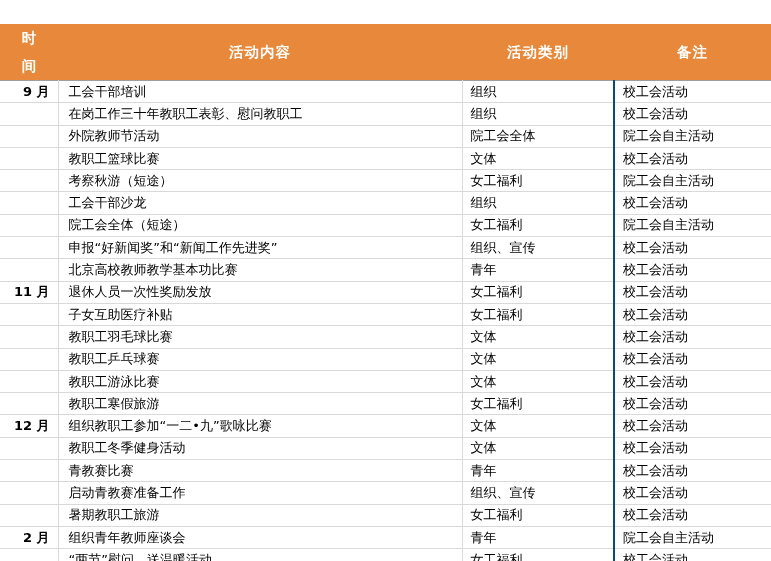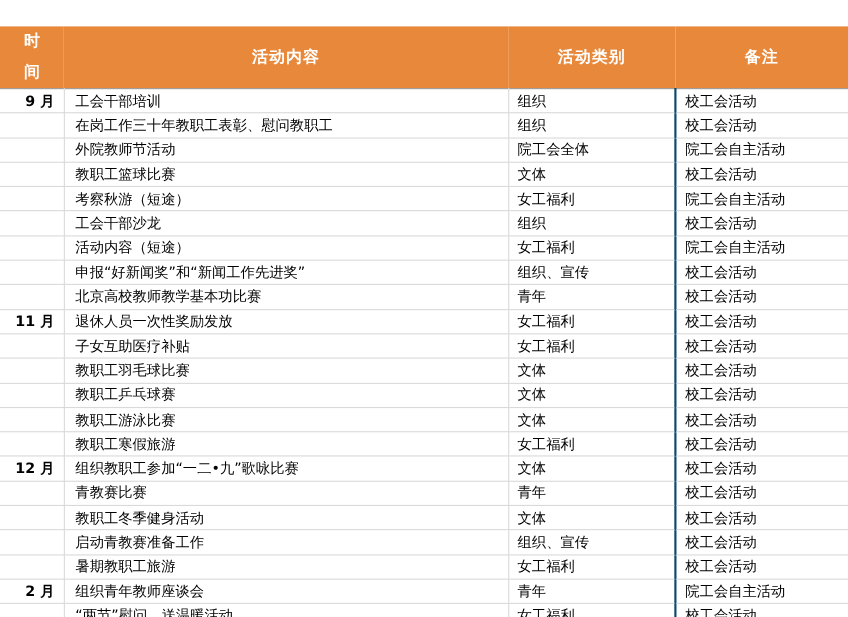--- a/index.html
+++ b/index.html
@@ -136,21 +136,21 @@
           <td class="cell-remark">院工会自主活动</td>
         </tr>
         <tr>
           <td class="cell-time empty-time"></td>
           <td class="cell-content">工会干部沙龙</td>
           <td class="cell-category">组织</td>
           <td class="cell-remark">校工会活动</td>
         </tr>
         <tr>
           <td class="cell-time empty-time"></td>
-          <td class="cell-content">活动内容（短途）</td>
+          <td class="cell-content">院工会全体（短途）</td>
           <td class="cell-category">女工福利</td>
           <td class="cell-remark">院工会自主活动</td>
         </tr>
         <tr>
           <td class="cell-time empty-time"></td>
           <td class="cell-content">申报“好新闻奖”和“新闻工作先进奖”</td>
           <td class="cell-category">组织、宣传</td>
           <td class="cell-remark">校工会活动</td>
         </tr>
         <tr>
@@ -196,28 +196,28 @@
           <td class="cell-remark">校工会活动</td>
         </tr>
         <tr class="group-start">
           <td class="cell-time">12 月</td>
           <td class="cell-content">组织教职工参加“一二•九”歌咏比赛</td>
           <td class="cell-category">文体</td>
           <td class="cell-remark">校工会活动</td>
         </tr>
         <tr>
           <td class="cell-time empty-time"></td>
+          <td class="cell-content">教职工冬季健身活动</td>
+          <td class="cell-category">文体</td>
+          <td class="cell-remark">校工会活动</td>
+        </tr>
+        <tr>
+          <td class="cell-time empty-time"></td>
           <td class="cell-content">青教赛比赛</td>
           <td class="cell-category">青年</td>
-          <td class="cell-remark">校工会活动</td>
-        </tr>
-        <tr>
-          <td class="cell-time empty-time"></td>
-          <td class="cell-content">教职工冬季健身活动</td>
-          <td class="cell-category">文体</td>
           <td class="cell-remark">校工会活动</td>
         </tr>
         <tr>
           <td class="cell-time empty-time"></td>
           <td class="cell-content">启动青教赛准备工作</td>
           <td class="cell-category">组织、宣传</td>
           <td class="cell-remark">校工会活动</td>
         </tr>
         <tr>
           <td class="cell-time empty-time"></td>

